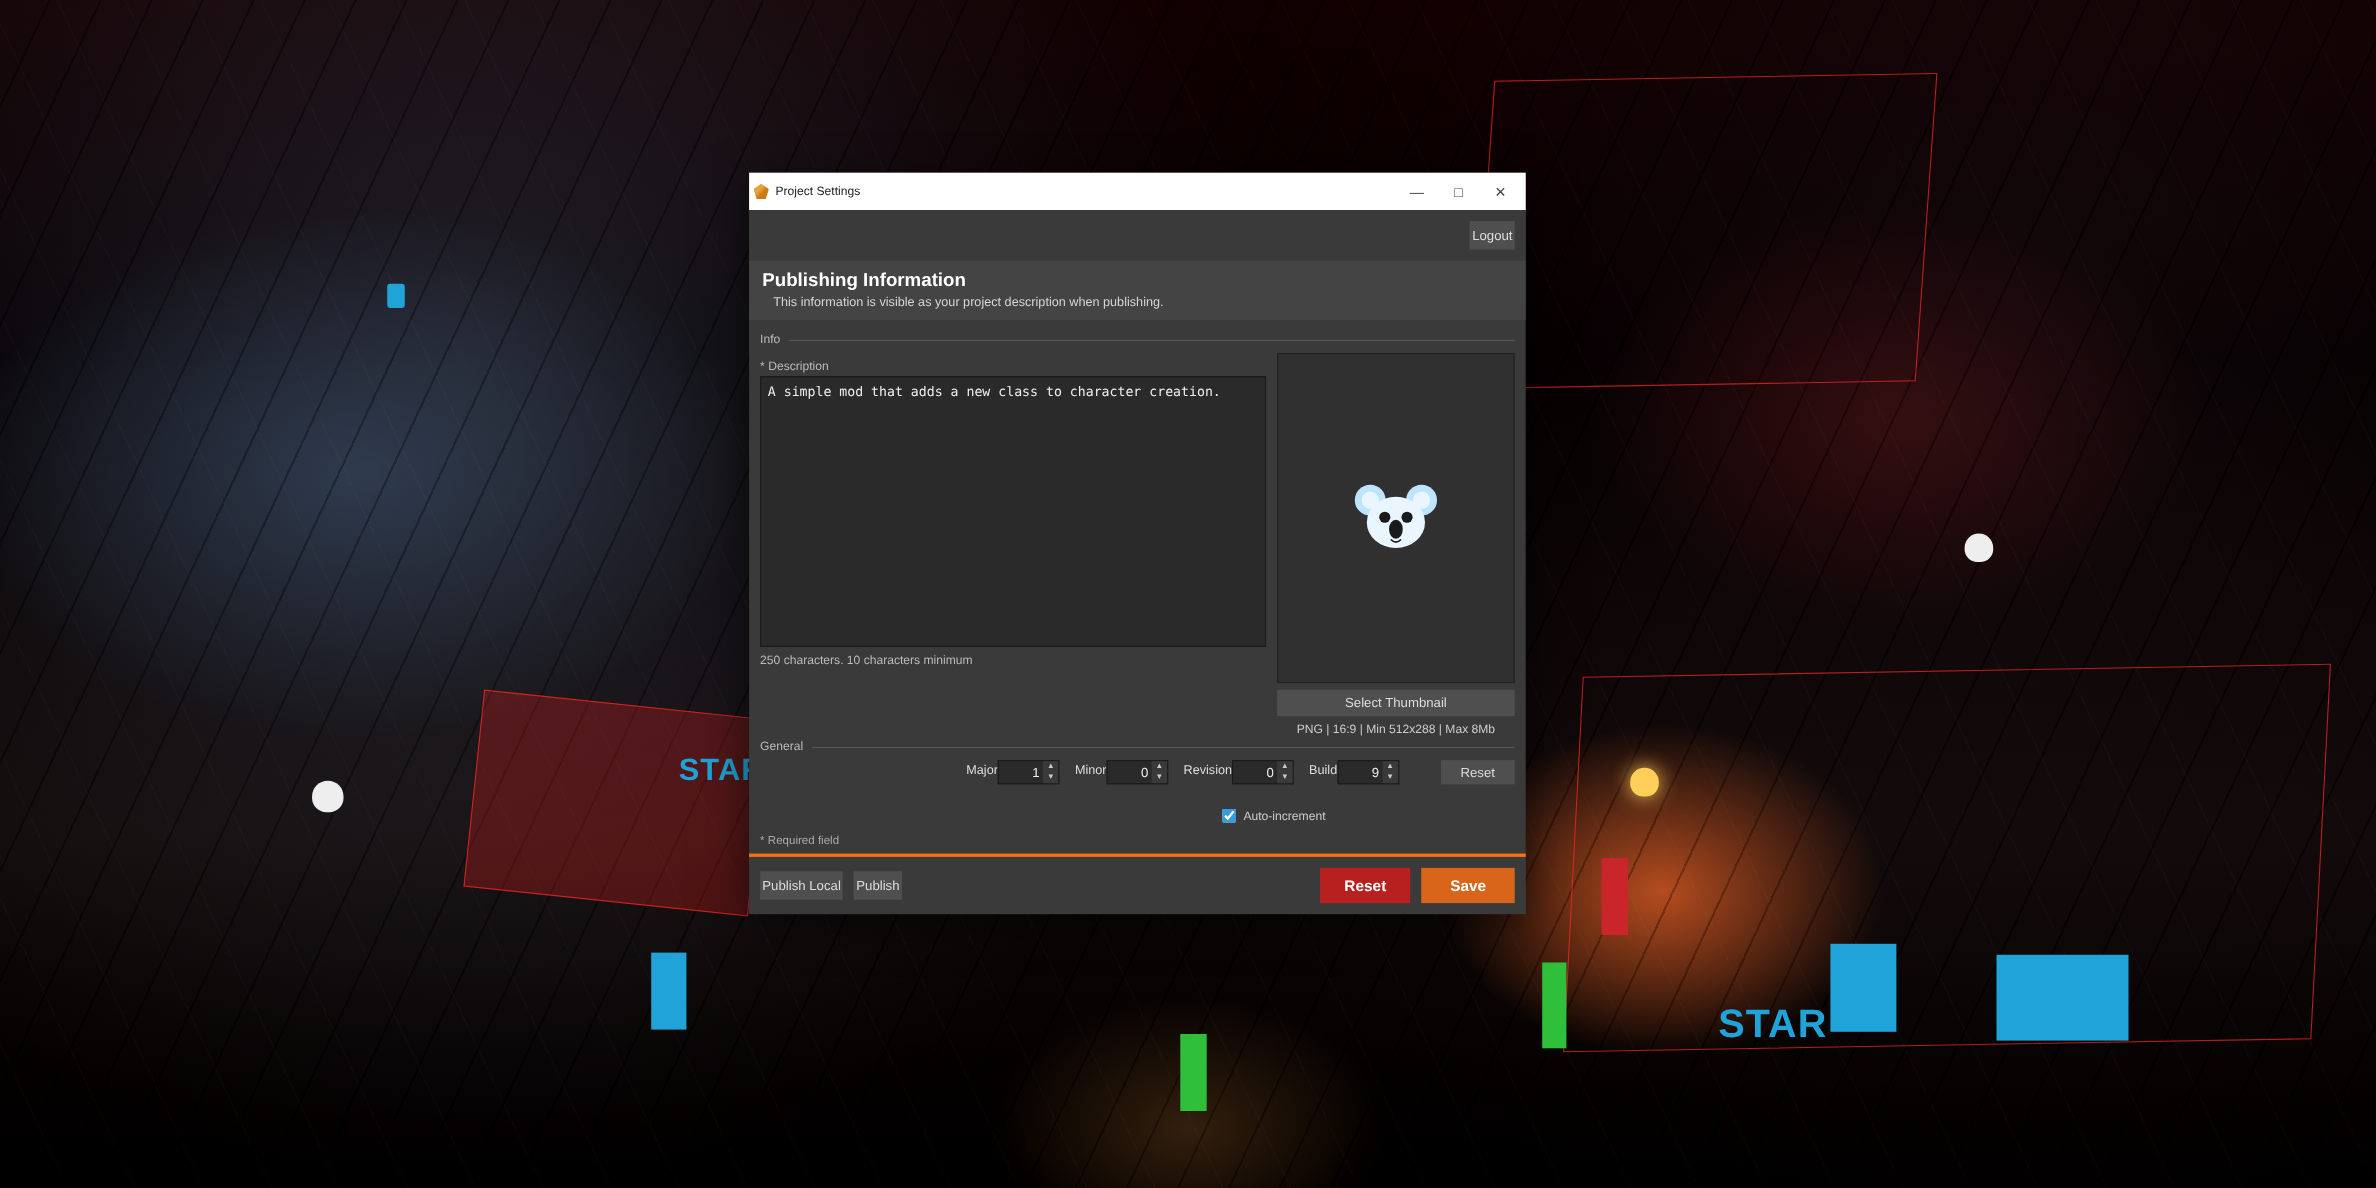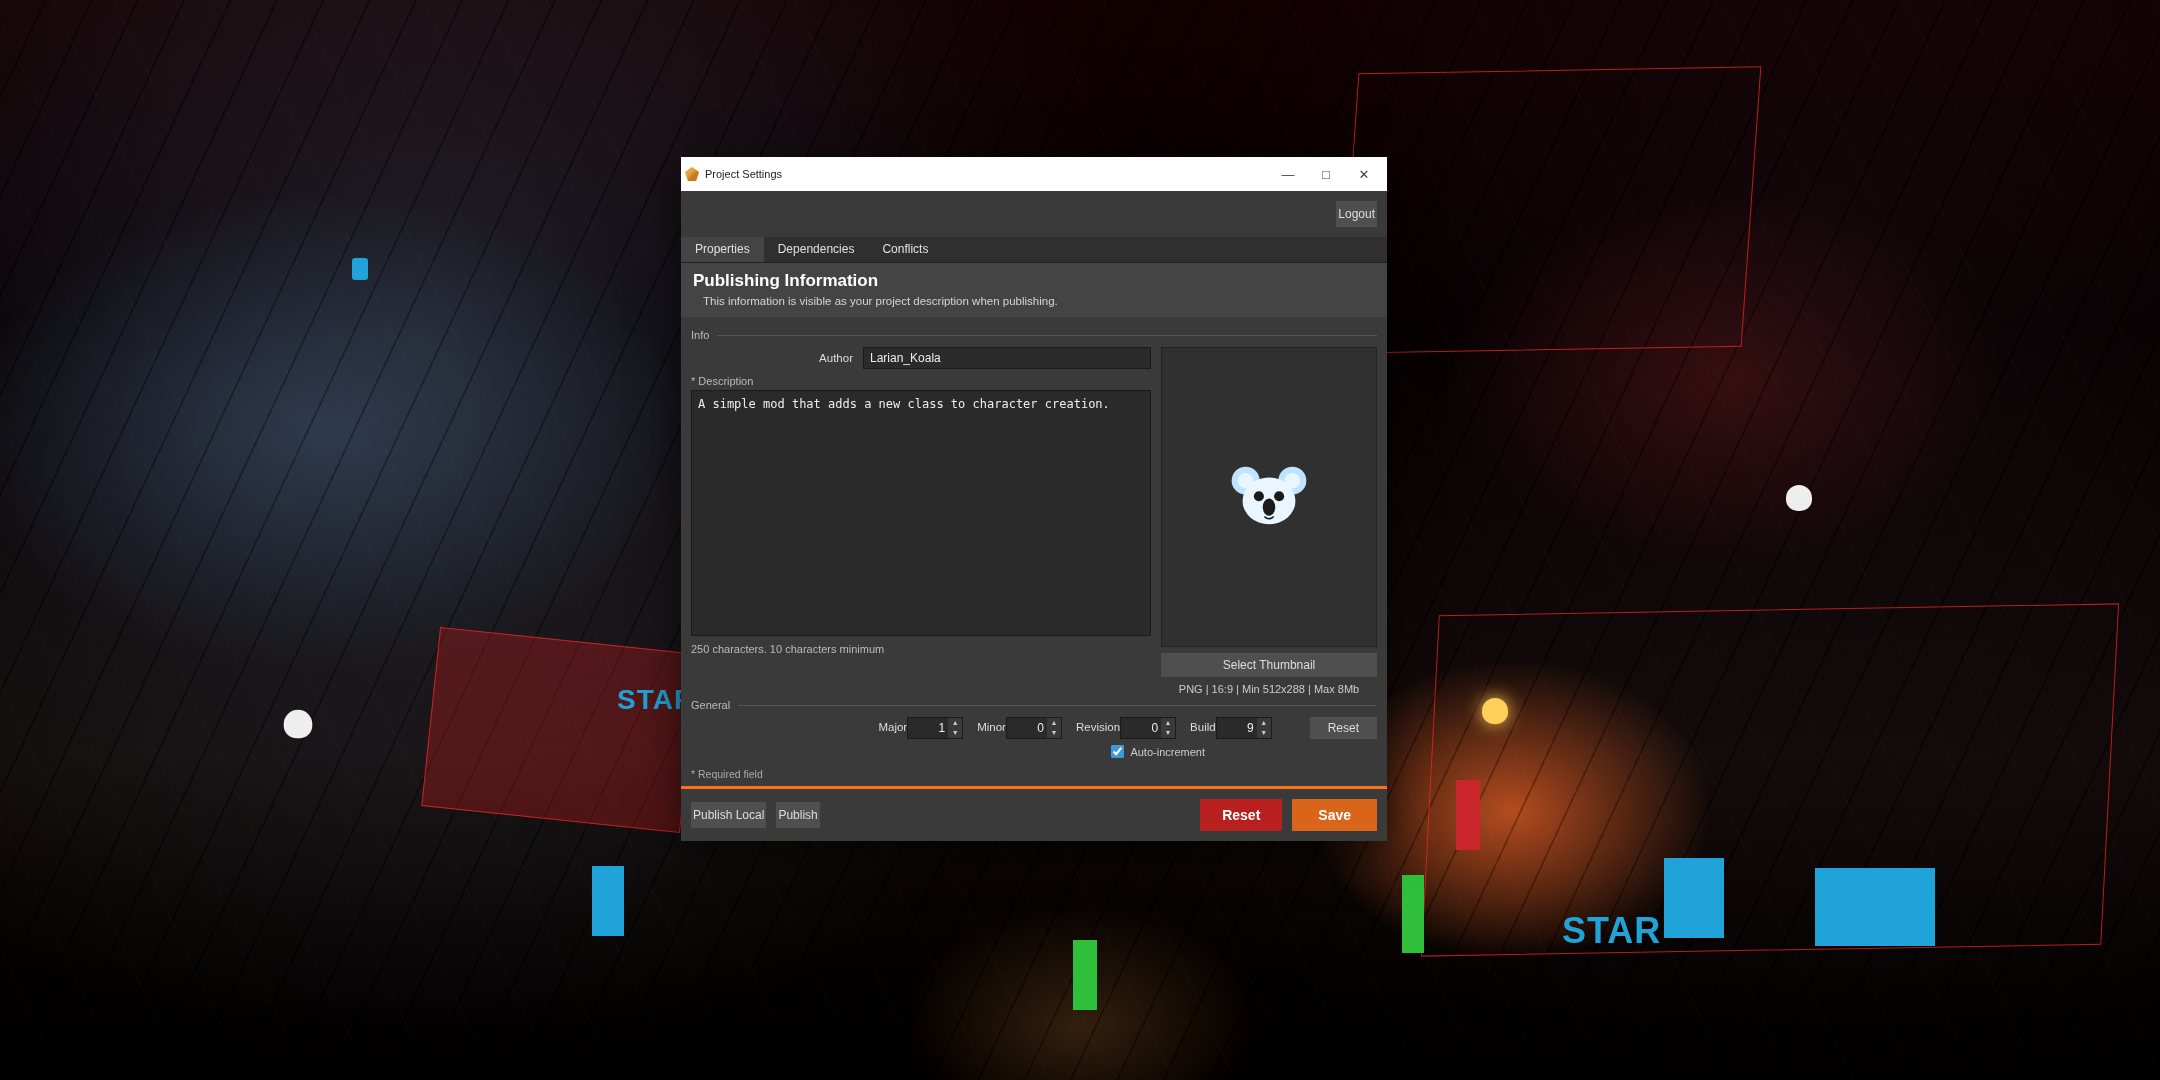--- a/index.html
+++ b/index.html
@@ -130,21 +130,21 @@
   display:flex; align-items:stretch; background:#2a2a2a; border:1px solid #1a1a1a;
   width:56px; height:22px;
 }
 .spinner input {
   flex:1; background:transparent; border:none; color:#eee;
   text-align:right; padding-right:3px; font-size:12px; width:100%;
 }
 .spinner .arrows { width:14px; display:flex; flex-direction:column; background:#3a3a3a; }
 .spinner .arrows span { flex:1; font-size:7px; text-align:center; line-height:9px; color:#ccc; cursor:pointer; }
 .reset-wrap { margin-left:24px; }
-.autoinc { display:flex; justify-content:flex-end; align-items:center; gap:6px; margin-top:6px; font-size:11px; color:#ccc; padding-right:172px; }
+.autoinc { display:flex; justify-content:flex-end; align-items:center; gap:6px; margin-top:22px; font-size:11px; color:#ccc; padding-right:172px; }
 .autoinc input { accent-color:#3a9bd9; }
 .reqnote { font-size:10.5px; color:#aaa; padding:6px 10px; }
 .footer {
   display:flex; align-items:center; gap:10px;
   padding:10px; background:#3a3a3a;
   border-top:3px solid #f97316;
 }
 .footer .spacer { flex:1; }
 .btn-danger { background:#b82020; color:#fff; font-weight:600; padding:8px 22px; font-size:14px; border:none; cursor:pointer;}
 .btn-primary { background:#d9651a; color:#fff; font-weight:600; padding:8px 26px; font-size:14px; border:none; cursor:pointer;}
@@ -183,40 +183,31 @@
     <span class="spacer"></span>
     <span class="winbtn">—</span>
     <span class="winbtn">□</span>
     <span class="winbtn">✕</span>
   </div>
 
   <div class="topbar">
     <button class="btn">Logout</button>
   </div>
 
-  <div class="tabs">
-    <div class="tab active">Properties</div>
-    <div class="tab">Dependencies</div>
-    <div class="tab">Conflicts</div>
-  </div>
 
   <div class="section-head">
     <h2>Publishing Information</h2>
     <p>This information is visible as your project description when publishing.</p>
   </div>
 
   <div class="body">
     <div class="group-label">Info</div>
 
     <div class="two-col">
       <div class="left-col">
-        <div class="form-row">
-          <label>Author</label>
-          <input class="text-input" value="Larian_Koala" style="">
-        </div>
         <div class="sublabel">* Description</div>
         <textarea class="textarea" style="">A simple mod that adds a new class to character creation.</textarea>
         <div class="hint">250 characters. 10 characters minimum</div>
       </div>
 
       <div class="right-col">
         <div class="thumb-box">
           <svg class="koala" viewBox="0 0 100 90">
             <ellipse cx="20" cy="24" rx="18" ry="18" fill="#bfe4ff"></ellipse>
             <ellipse cx="80" cy="24" rx="18" ry="18" fill="#bfe4ff"></ellipse>

